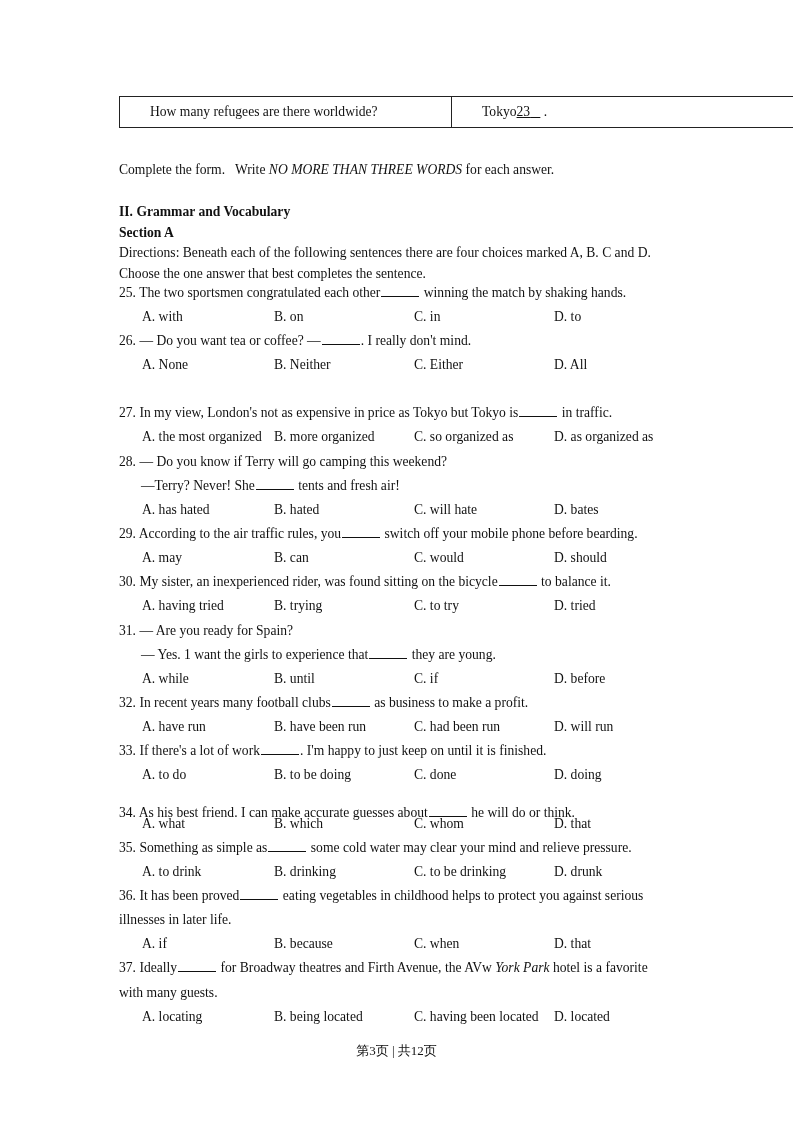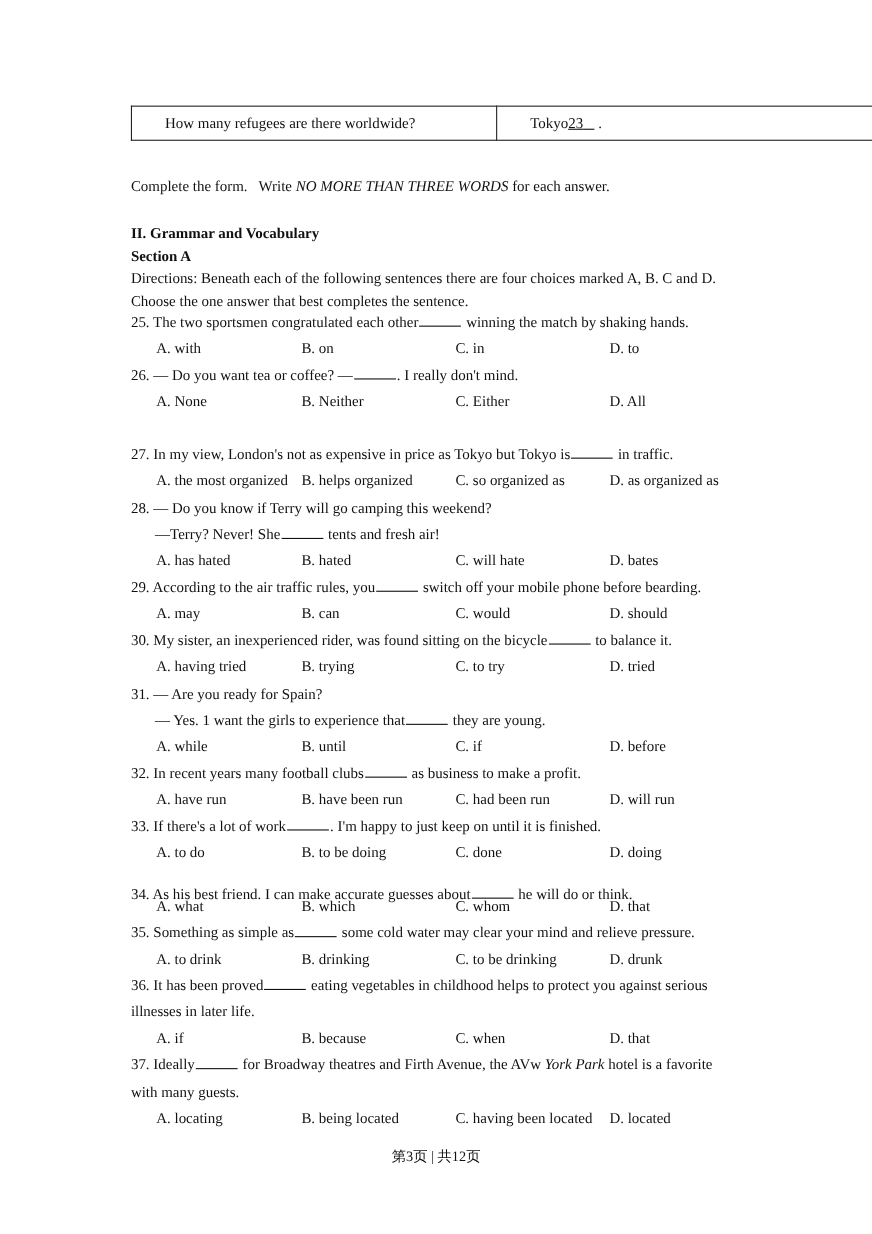--- a/index.html
+++ b/index.html
@@ -45,21 +45,21 @@
     <div>
       <div class="abs" style="left: 119px; top: 334px;"><span>26. </span><span>— Do you want tea or coffee? —</span><span class="blank"></span><span>. I really don't mind.</span></div>
       <div class="opt" style="left: 142px; top: 358px;">A. None</div>
       <div class="opt" style="left: 274px; top: 358px;">B. Neither</div>
       <div class="opt" style="left: 414px; top: 358px;">C. Either</div>
       <div class="opt" style="left: 554px; top: 358px;">D. All</div>
     </div>
     <div>
       <div class="abs" style="left: 119px; top: 406px;"><span>27. </span><span>In my view, London's not as expensive in price as Tokyo but Tokyo is</span><span class="blank"></span><span> in traffic.</span></div>
       <div class="opt" style="left: 142px; top: 430px;">A. the most organized</div>
-      <div class="opt" style="left: 274px; top: 430px;">B. helps organized</div>
+      <div class="opt" style="left: 274px; top: 430px;">B. more organized</div>
       <div class="opt" style="left: 414px; top: 430px;">C. so organized as</div>
       <div class="opt" style="left: 554px; top: 430px;">D. as organized as</div>
     </div>
     <div>
       <div class="abs" style="left: 119px; top: 455px;"><span>28. </span><span>— Do you know if Terry will go camping this weekend?</span></div>
       <div class="abs" style="left: 141px; top: 479px;"><span>—Terry? Never! She</span><span class="blank"></span><span> tents and fresh air!</span></div>
       <div class="opt" style="left: 142px; top: 503px;">A. has hated</div>
       <div class="opt" style="left: 274px; top: 503px;">B. hated</div>
       <div class="opt" style="left: 414px; top: 503px;">C. will hate</div>
       <div class="opt" style="left: 554px; top: 503px;">D. bates</div>

